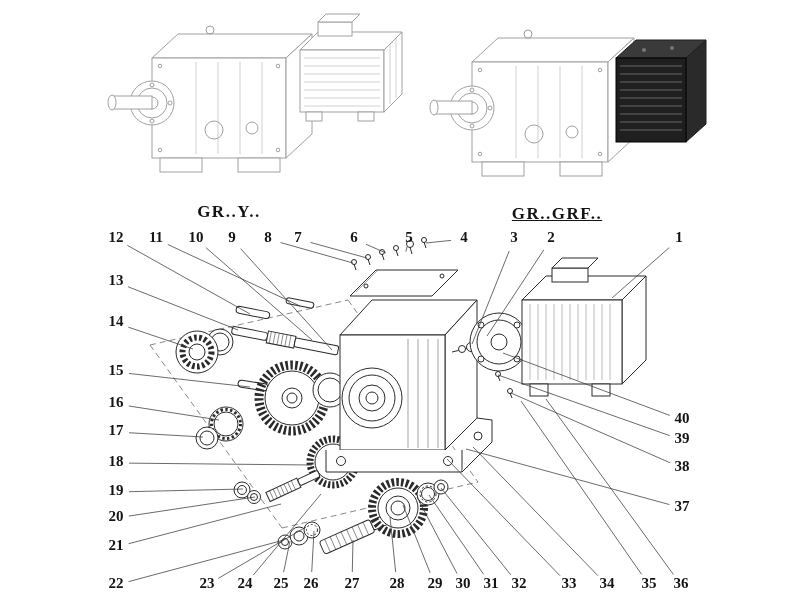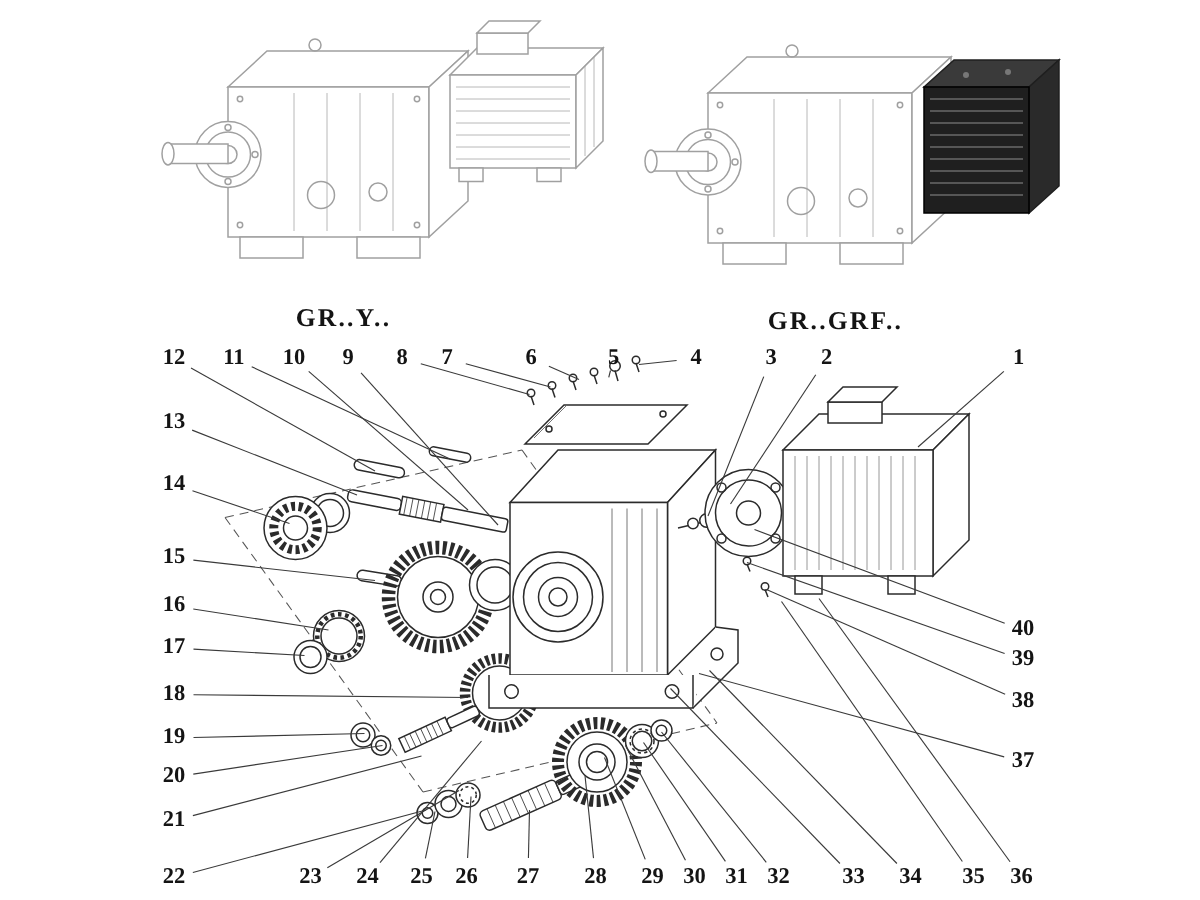--- a/index.html
+++ b/index.html
@@ -2,21 +2,21 @@
 <html><head>
 <meta charset="utf-8">
 <style>
   html,body{margin:0;padding:0;background:#fff;}
   .stage{position:relative;width:800px;height:600px;background:#ffffff;overflow:hidden;
          font-family:"Liberation Serif",serif;}
   .variant-label{position:absolute;transform:translateX(-50%);
                  font:700 17px "Liberation Serif",serif;letter-spacing:1.5px;color:#141414;
                  white-space:nowrap;}
   #label-left{left:229px;top:202px;}
-  #label-right{left:557px;top:204px;}
+  #label-right{left:557px;top:204px;text-decoration:underline;}
   svg{position:absolute;left:0;top:0;}
   .callout-num{font:700 15px "Liberation Serif",serif;fill:#141414;
                text-anchor:middle;dominant-baseline:middle;}
   .leader{stroke:#3a3a3a;stroke-width:0.75;fill:none;}
 </style>
 </head>
 <body>
 
 <div class="stage">
 

